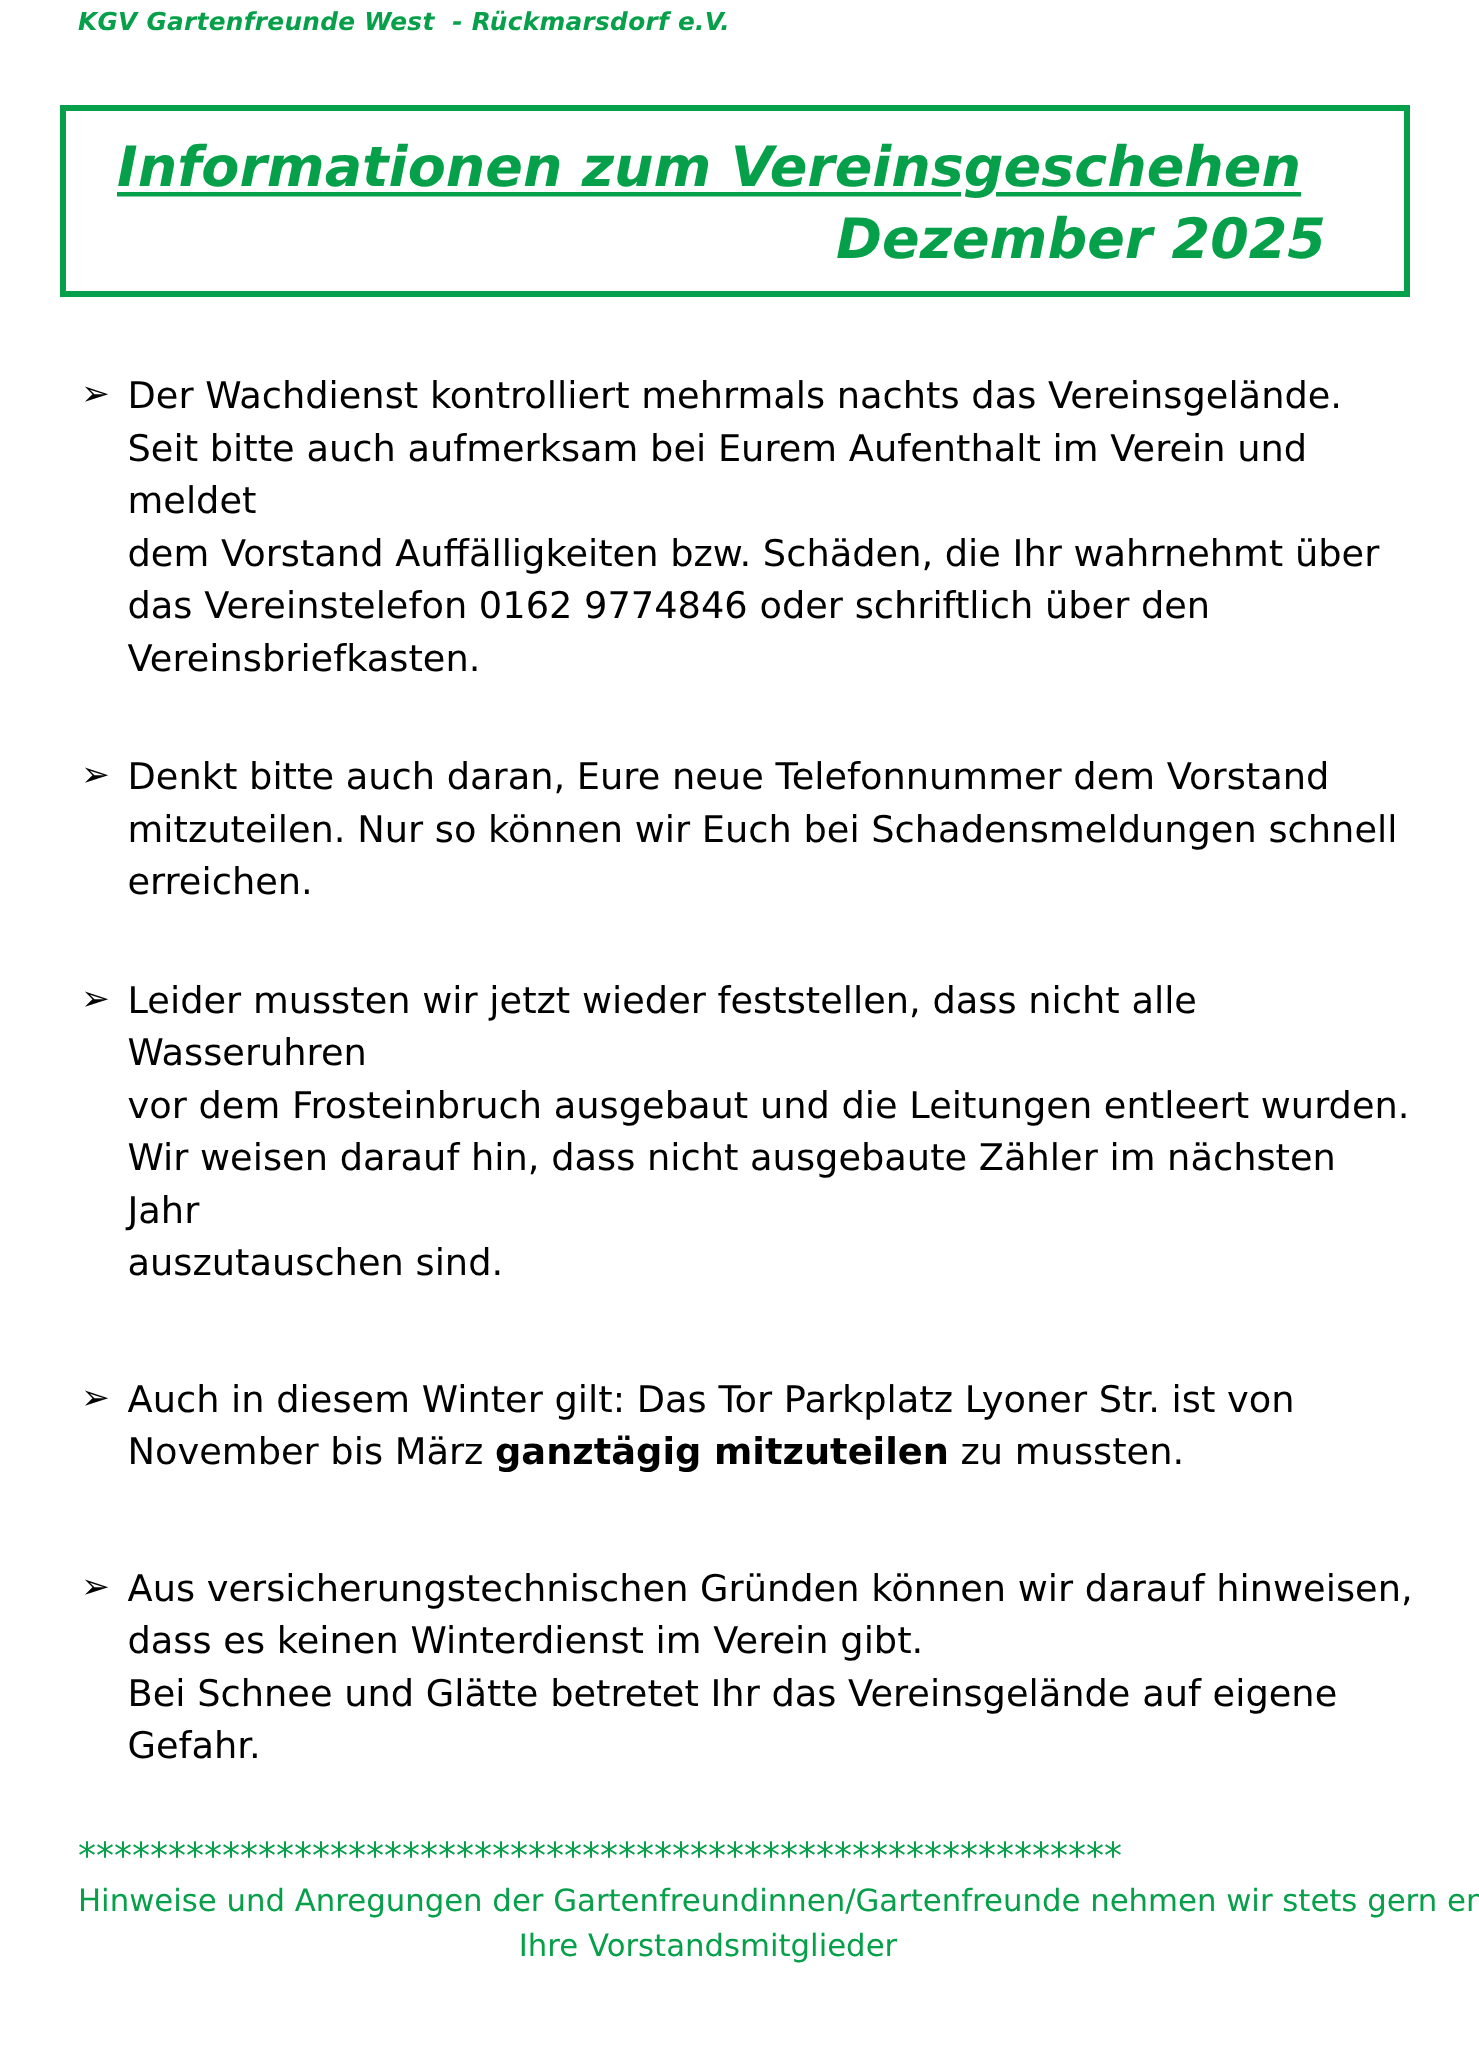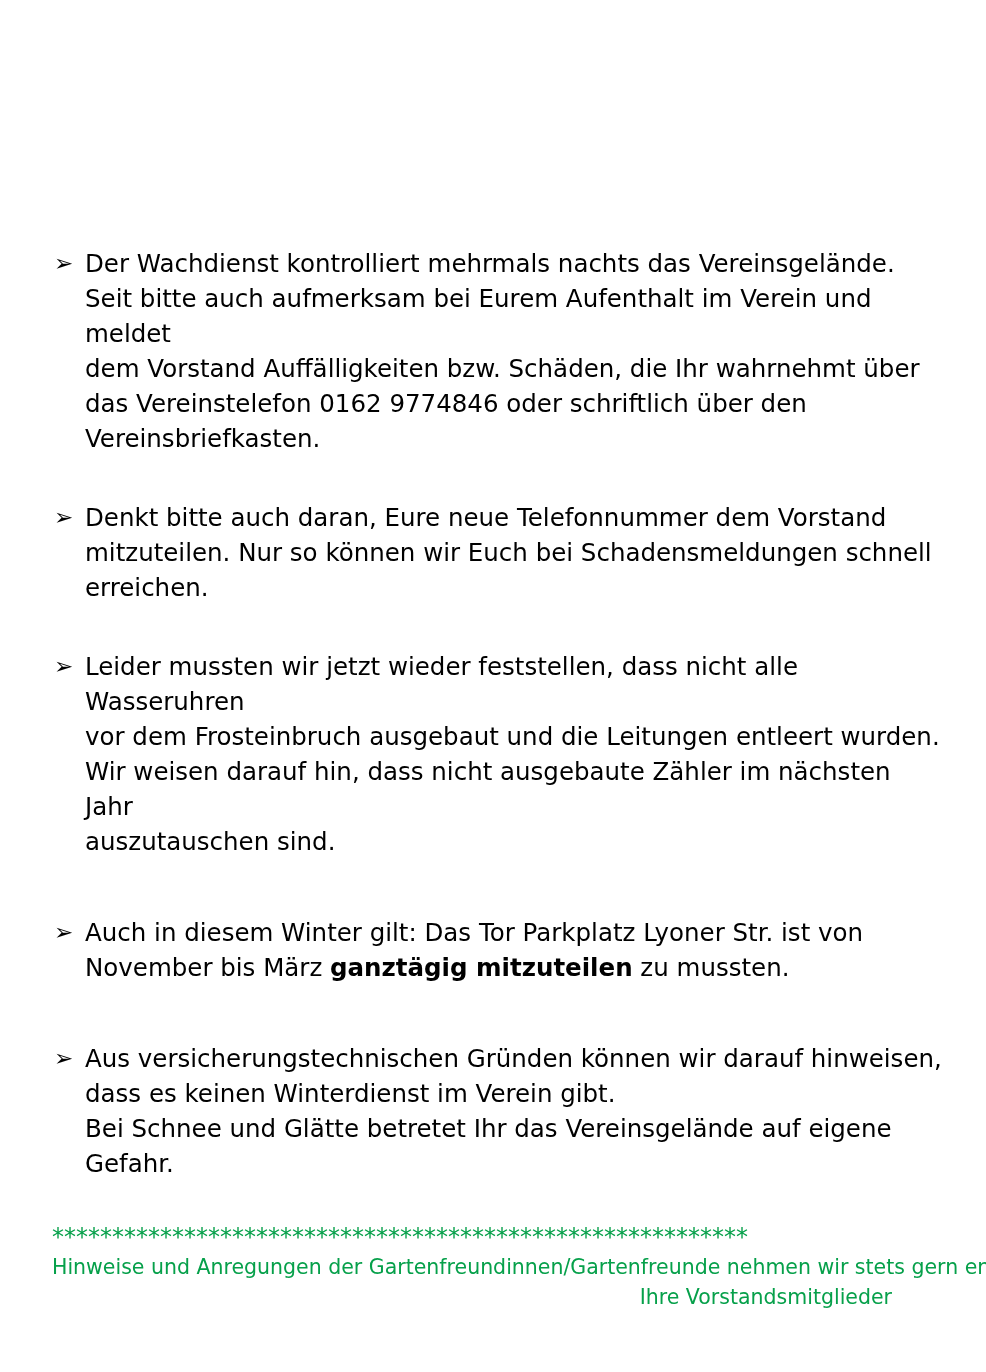--- a/index.html
+++ b/index.html
@@ -134,28 +134,35 @@
     color: #06a04a;
   }
 
   .footer-line {
     font-size: 20.5px;
     line-height: 30px;
     color: #06a04a;
     white-space: pre;
   }
   .footer-line-1 { text-align: left; }
-  .footer-line-2 { text-align: right; }
+  .footer-line-2 { text-align: center; }
 </style>
 </head>
 <body>
 
 <div class="page">
 
-
+  <div class="letterhead">KGV Gartenfreunde West  - Rückmarsdorf e.V.</div>
+
+  <div class="title-box">
+    <div class="title-inner">
+      <div class="title-line title-line-1">Informationen zum Vereinsgeschehen</div>
+      <div class="title-line title-line-2">Dezember 2025</div>
+    </div>
+  </div>
 
   <div class="body">
 
     <div class="bullet-item">
       <span class="bullet-marker">➢</span>
       <span class="bullet-text">Der Wachdienst kontrolliert mehrmals nachts das Vereinsgelände.
 Seit bitte auch aufmerksam bei Eurem Aufenthalt im Verein und meldet
 dem Vorstand Auffälligkeiten bzw. Schäden, die Ihr wahrnehmt über
 das Vereinstelefon 0162 9774846 oder schriftlich über den
 Vereinsbriefkasten.</span>

